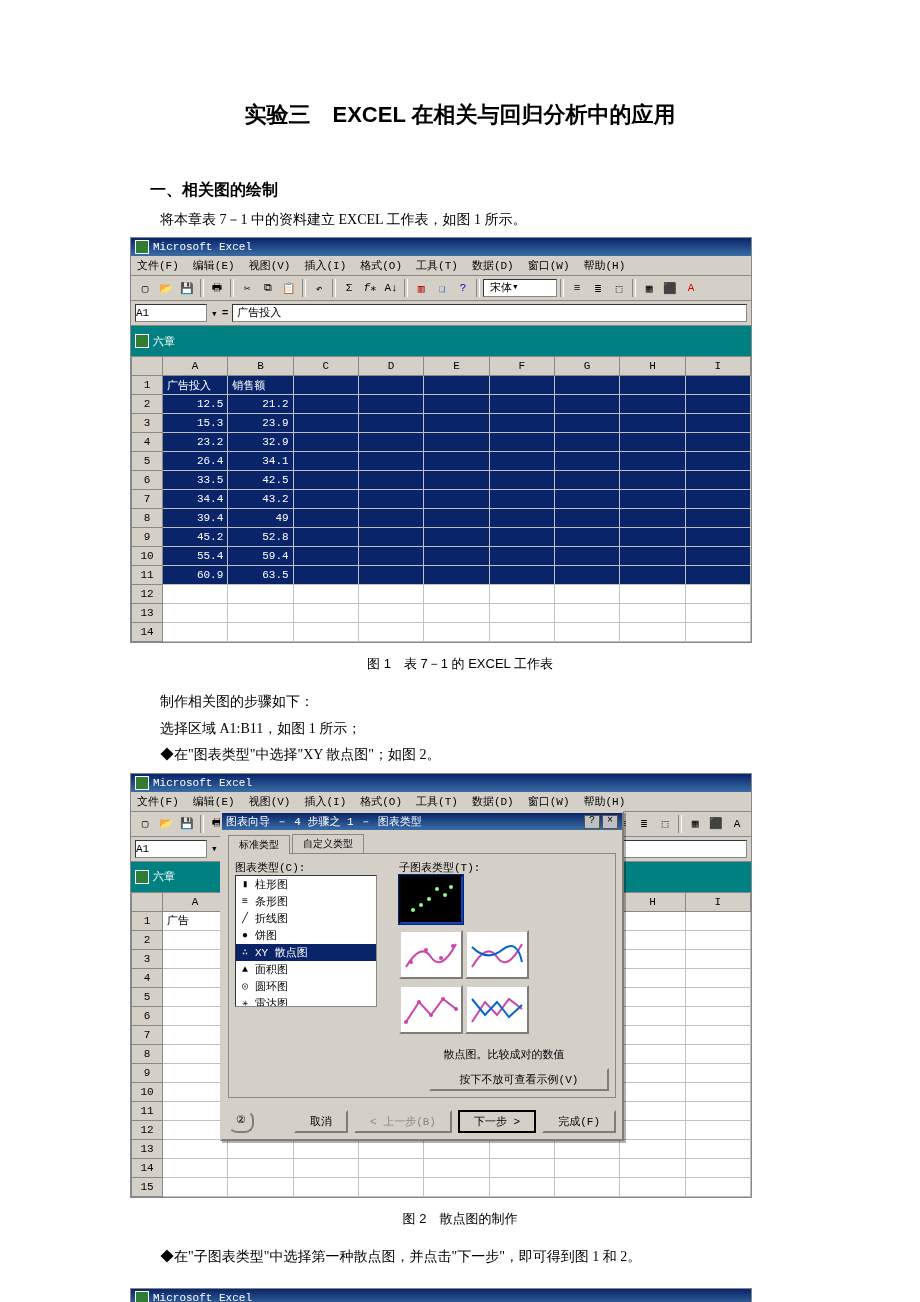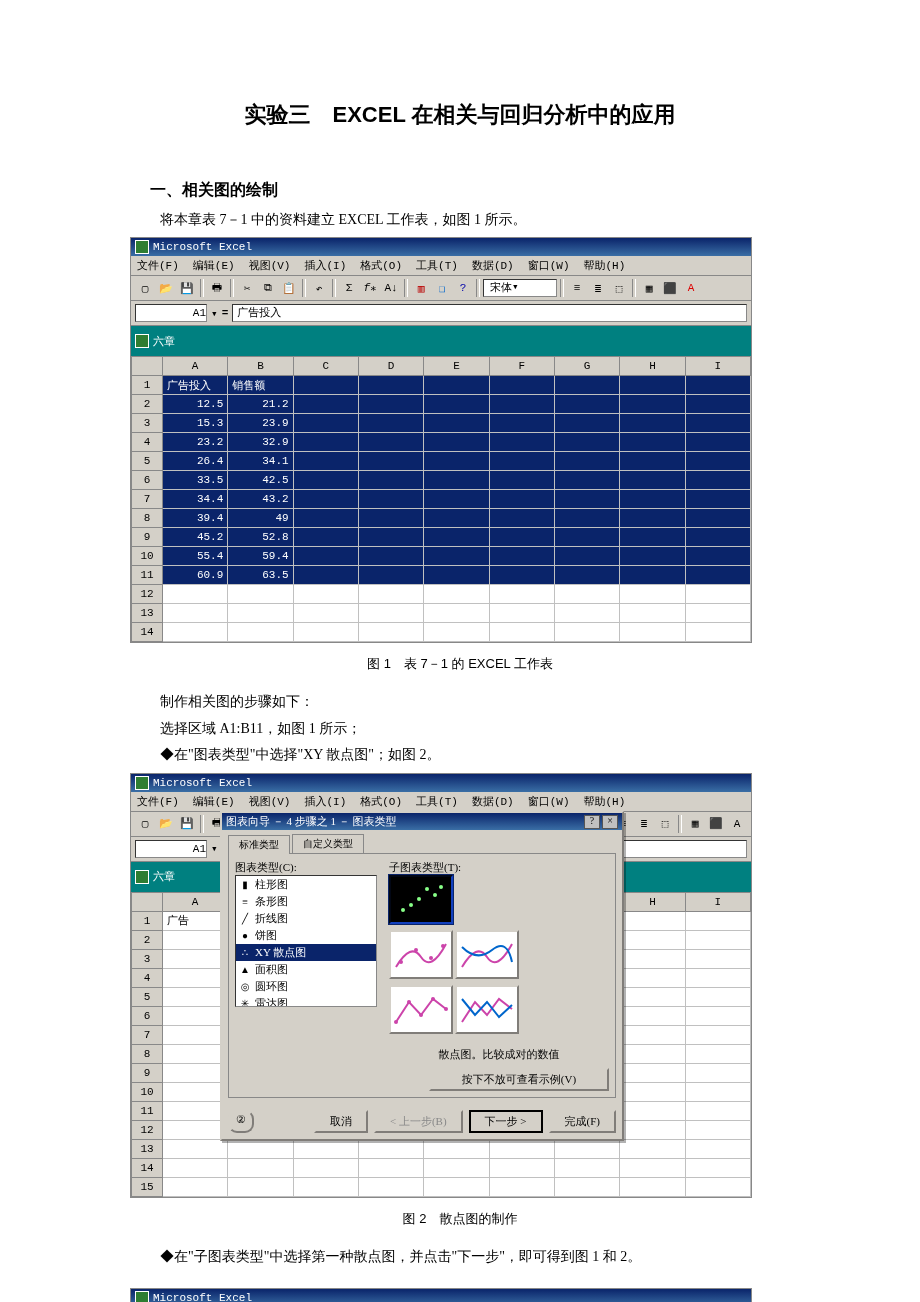--- a/index.html
+++ b/index.html
@@ -12,34 +12,34 @@
 .xl-win{border:1px solid #888;background:#c0c0c0;margin:6px 0 0 0;font-family:Liberation Mono, monospace;font-size:11px;color:#000}
 .xl-titlebar{display:flex;align-items:center;background:linear-gradient(#0a246a,#3a6ea5);height:18px;color:#fff;padding:0 4px;font-size:11px}
 .xl-titlebar .xl-logo{width:12px;height:12px;background:#2e7d32;border:1px solid #fff;margin-right:4px}
 .xl-titlebar .sp{flex:1}
 .xl-menu{display:flex;gap:14px;background:#d4d0c8;padding:2px 6px;border-bottom:1px solid #888}
 .xl-tb{display:flex;align-items:center;gap:1px;background:#d4d0c8;border-bottom:1px solid #888;padding:2px 4px;height:20px}
 .tbtn{display:inline-flex;align-items:center;justify-content:center;width:18px;height:18px;border:1px solid #d4d0c8;font-size:11px}
 .tsep{width:2px;height:18px;border-left:1px solid #888;border-right:1px solid #fff;margin:0 2px}
 .tsel{background:#fff;border:1px inset #888;height:16px;font-size:11px;padding:0 6px;display:inline-flex;align-items:flex-start}
 .xl-fb{display:flex;align-items:center;background:#d4d0c8;border-bottom:1px solid #888;padding:2px 4px;height:20px;gap:4px}
-.xl-name{background:#fff;border:1px inset #888;width:70px;height:16px;text-align:right;line-height:16px;font-size:11px}
+.xl-name{background:#fff;border:1px inset #888;width:70px;height:16px;text-align:left;line-height:16px;font-size:11px}
 .xl-eq{font-weight:bold}
 .xl-fval{background:#fff;border:1px inset #888;height:16px;flex:1;line-height:16px;padding:0 4px;font-size:11px}
 .xl-workbar{background:#008080;color:#fff;height:30px;display:flex;align-items:center;padding:0 4px;gap:4px}
 .xl-workbar .wb-logo{width:12px;height:12px;background:#2e7d32;border:1px solid #fff}
 .xl-workbar .sp{flex:1}
 .xl-grid{background:#fff}
 .xl-grid table{border-collapse:collapse;width:100%;table-layout:fixed}
 .xl-grid th{background:#d4d0c8;border:1px solid #888;font-weight:normal;font-size:11px;height:16px}
 .xl-grid td{border:1px solid #c0c0c0;font-size:11px;height:16px;text-align:right;padding:0 4px}
 .xl-grid td.txt{text-align:left}
 .xl-grid th.rowh{background:#d4d0c8;width:28px}
 .sel td{background:#0a246a;color:#fff}
-.dlg{position:absolute;background:#d4d0c8;border:2px outset #d4d0c8;box-shadow:2px 2px 0 rgba(0,0,0,.3);font-family:Liberation Serif, serif;font-size:11px}
+.dlg{position:absolute;background:#d4d0c8;border:2px outset #d4d0c8;box-shadow:2px 2px 0 rgba(0,0,0,.3);font-family:Liberation Mono, monospace;font-size:11px}
 .dlg .dlg-title{background:linear-gradient(#0a246a,#3a6ea5);color:#fff;height:17px;display:flex;align-items:center;padding:0 4px}
 .dlg .dlg-title .sp{flex:1}
 .dlg .dlg-title .wbtns span{display:inline-block;width:14px;height:12px;background:#c0c0c0;border:1px solid #555;margin-left:2px;text-align:center;line-height:10px;color:#000;font-size:10px}
 .dlg .tabs{display:flex;padding:4px 6px 0 6px}
 .dlg .tab{background:#d4d0c8;border:1px solid #888;border-bottom:none;padding:2px 10px;margin-right:2px;font-size:10px}
 .dlg .tab.active{background:#d4d0c8;position:relative;top:1px}
 .dlg .pane{border:1px solid #888;margin:0 6px 6px 6px;padding:6px;background:#d4d0c8}
 .dbtn{border:2px outset #d4d0c8;background:#d4d0c8;padding:2px 14px;font-size:11px;font-family:inherit}
 .listbox{background:#fff;border:1px inset #888;height:130px;width:140px;overflow:hidden;font-size:11px}
 .listbox .li{display:flex;align-items:center;gap:4px;padding:1px 3px}
@@ -563,21 +563,21 @@
       <div class="dlg-title">
         <span>图表向导 － 4 步骤之 1 － 图表类型</span>
         <span class="sp"></span>
         <span class="wbtns"><span>?</span><span>×</span></span>
       </div>
       <div class="tabs">
         <span class="tab active">标准类型</span>
         <span class="tab">自定义类型</span>
       </div>
       <div class="pane">
-        <div style="display:flex;gap:12px">
+        <div style="display:flex;gap:22px">
           <div>
             <div class="lbl">图表类型(C):</div>
             <div class="listbox" id="typelist">
                 <div class="li">
                   <span class="ico">▮</span>
                   <span>柱形图</span>
                 </div>
                 <div class="li">
                   <span class="ico">≡</span>
                   <span>条形图</span>

